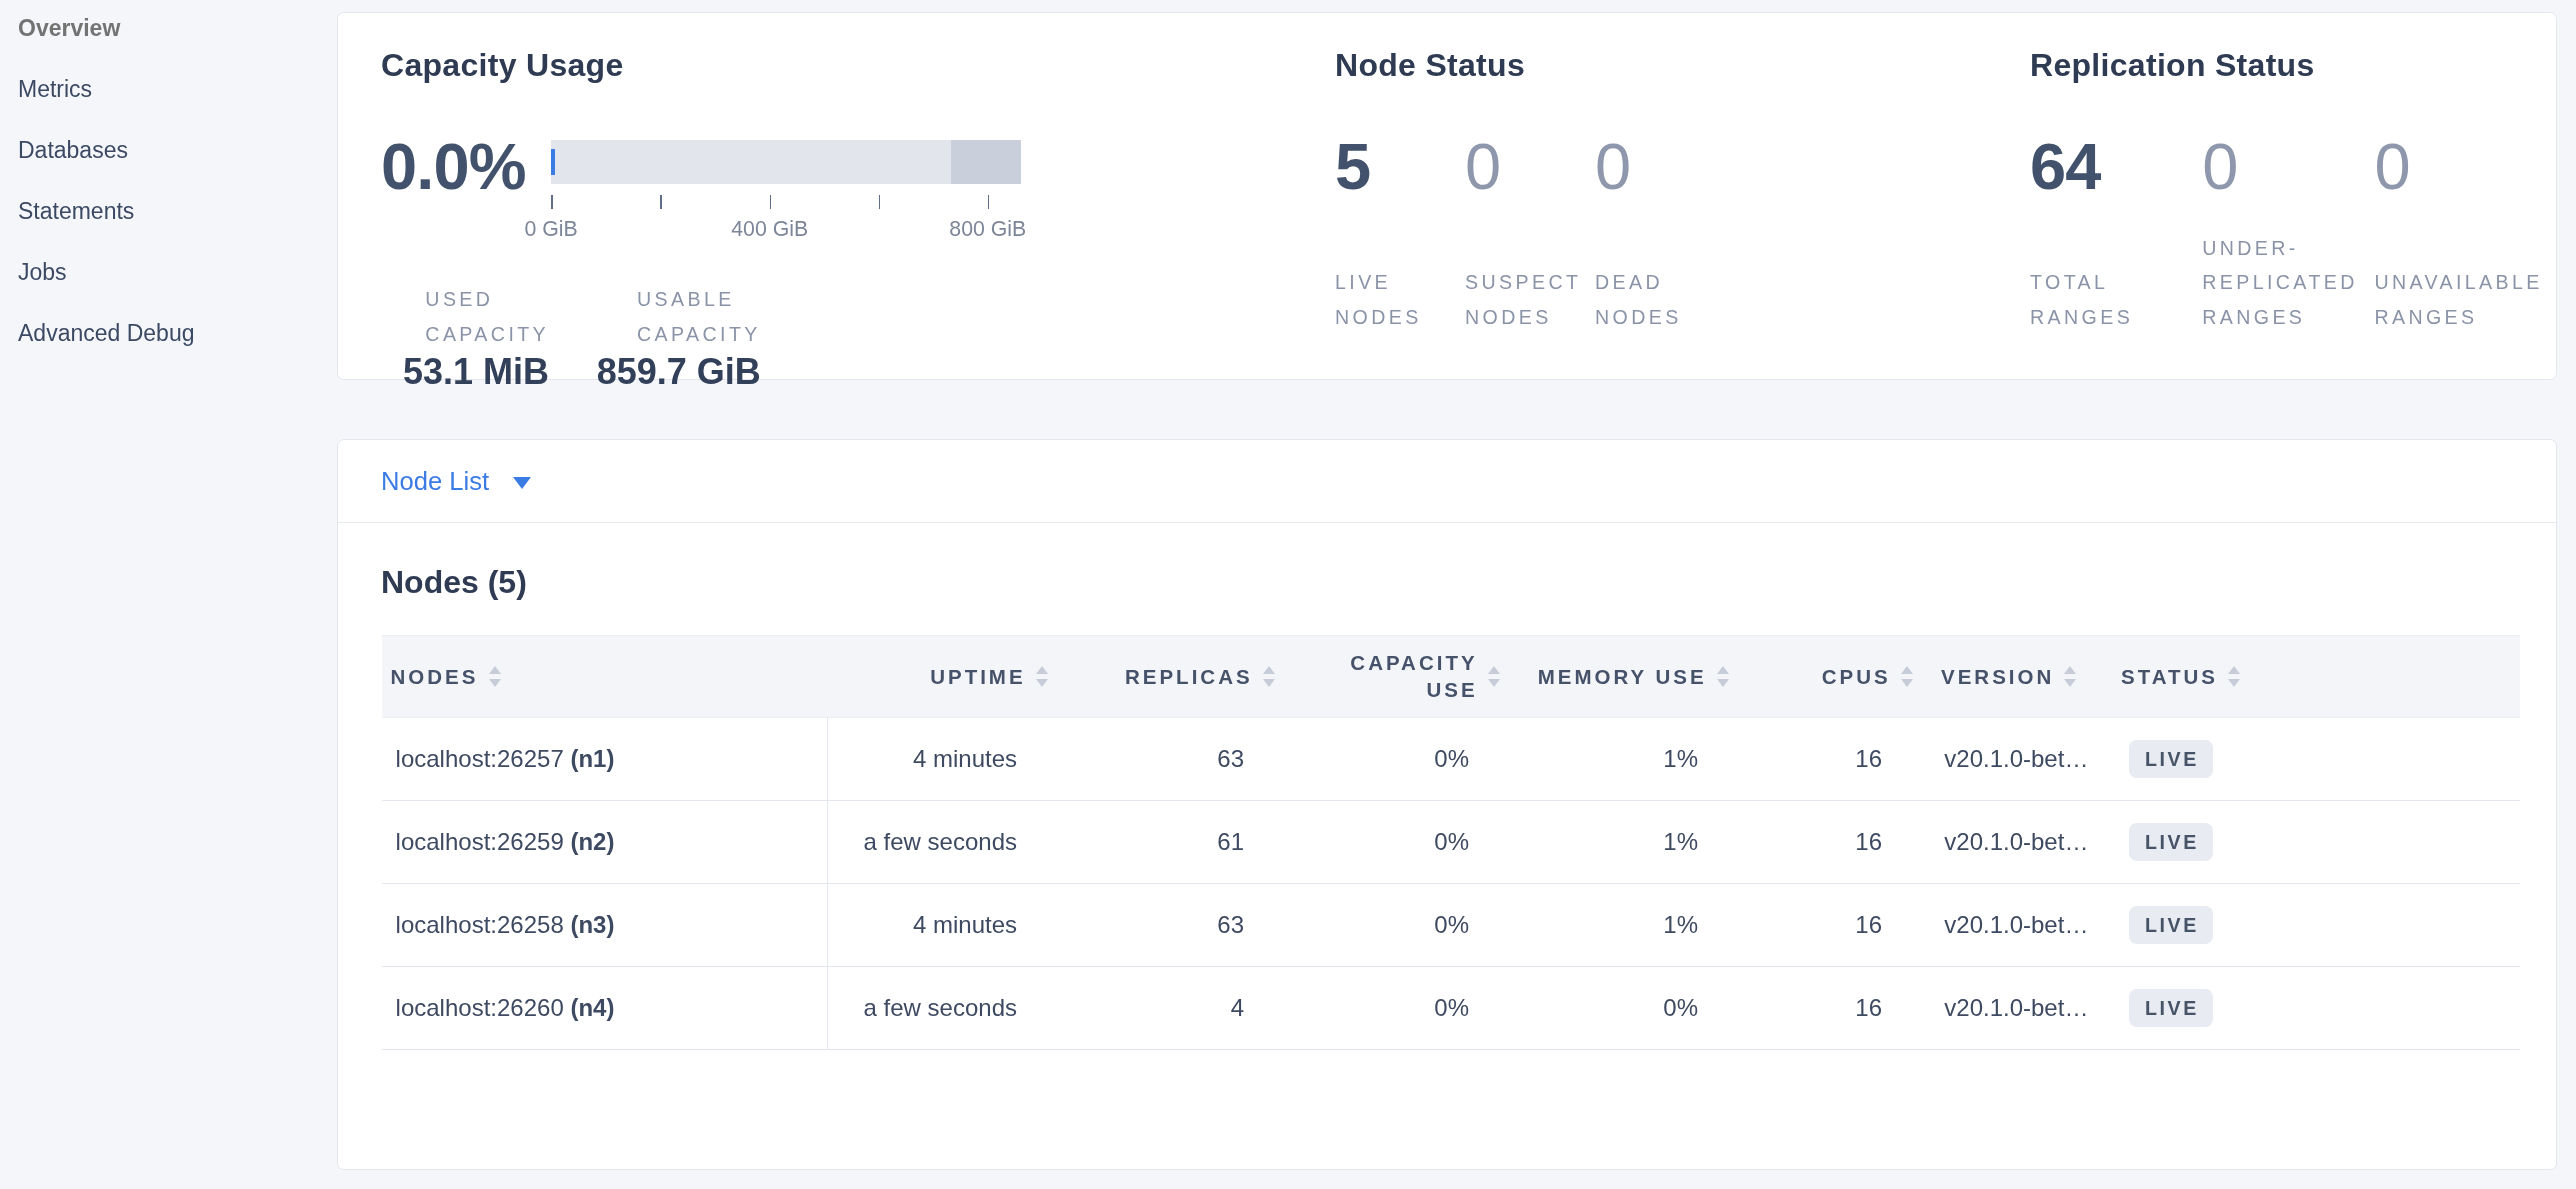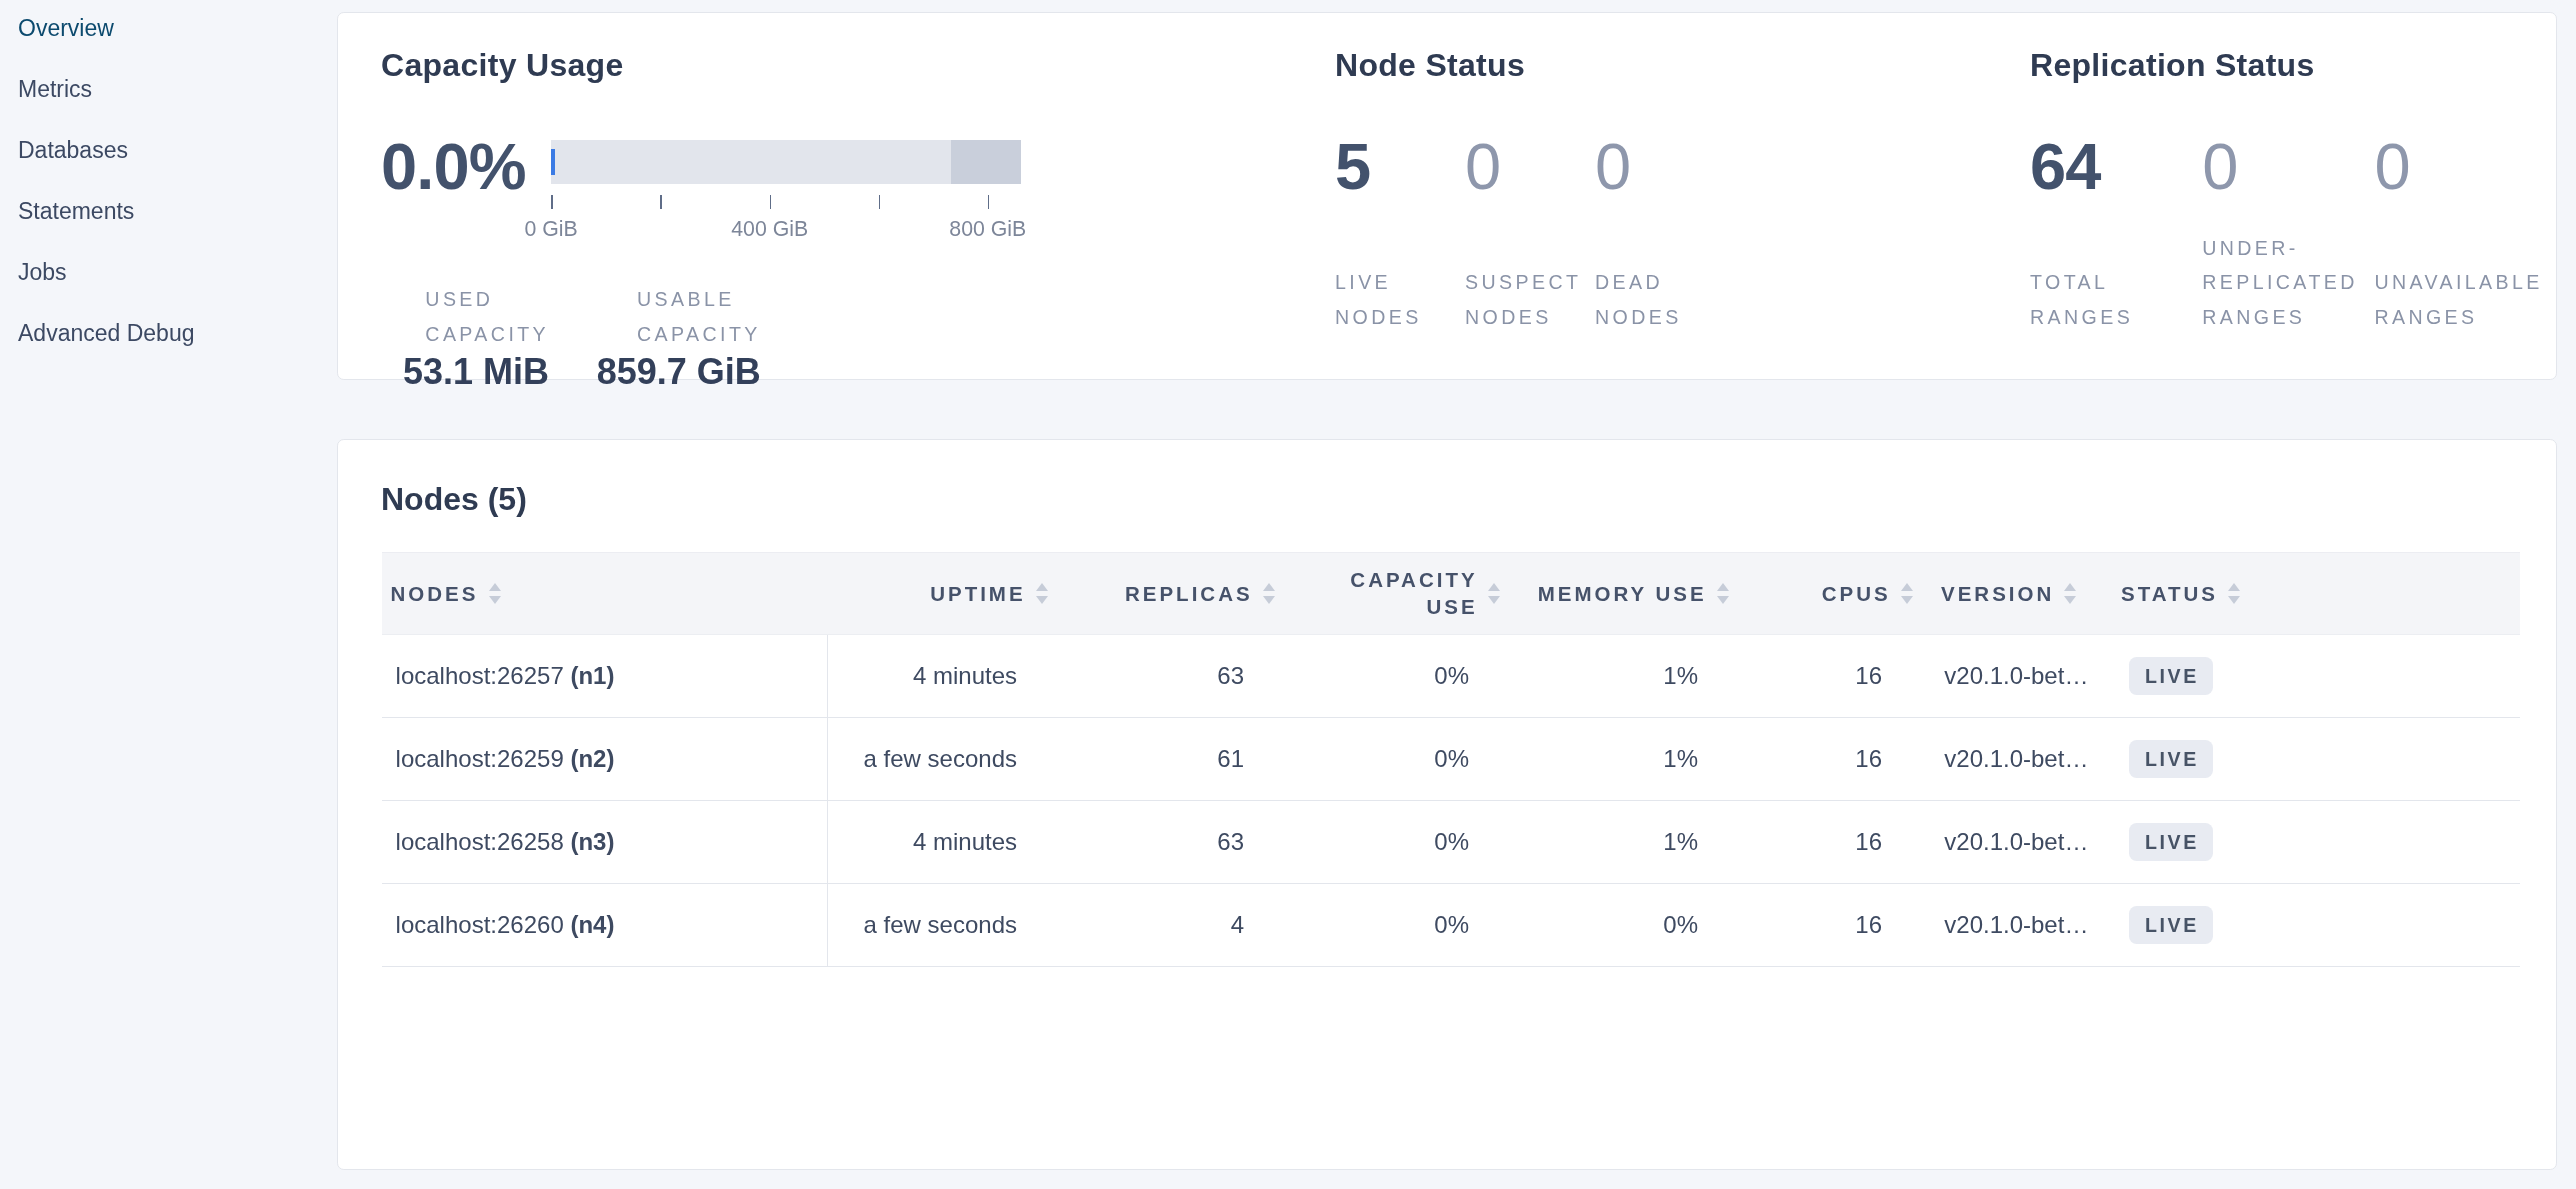--- a/index.html
+++ b/index.html
@@ -15,21 +15,21 @@
   
   .sidebar {
     position: absolute; left: 0; top: 0; width: 336px; height: 100%;
     padding: 8.5px 0 0 18px;
   }
   .side-item {
     height: 61px; line-height: 38px;
     font-size: 23px; color: #3c4963; cursor: pointer;
     white-space: nowrap;
   }
-  .side-item.active { color: #0c4a6e; font-weight: 400; }
+  .side-item.active { color: #737373; font-weight: 700; }
 
   
   .card {
     position: absolute; left: 337px; width: 2220px;
     background: #ffffff;
     border: 1.7px solid #e3e6ec;
     border-radius: 6.8px;
   }
   .card-summary { top: 12px; height: 368px; padding: 34px 38px 0 43px; display: flex; }
   .card-nodes   { top: 439px; height: 731px; }
@@ -225,20 +225,24 @@
           <div>UNAVAILABLE</div>
           <div>RANGES</div>
         </div>
       </div>
     </div>
   </div>
 </section>
 
 <section class="card card-nodes">
 
+  <div class="node-list-bar">
+    <span class="node-list-label">Node List</span>
+    <span class="caret-down"></span>
+  </div>
 
   <h2 class="nodes-heading">Nodes (5)</h2>
 
   <div class="tbl-wrap">
     <table>
       <colgroup>
         <col class="c-nodes">
           <col class="c-uptime">
           <col class="c-replicas">
           <col class="c-capuse">

